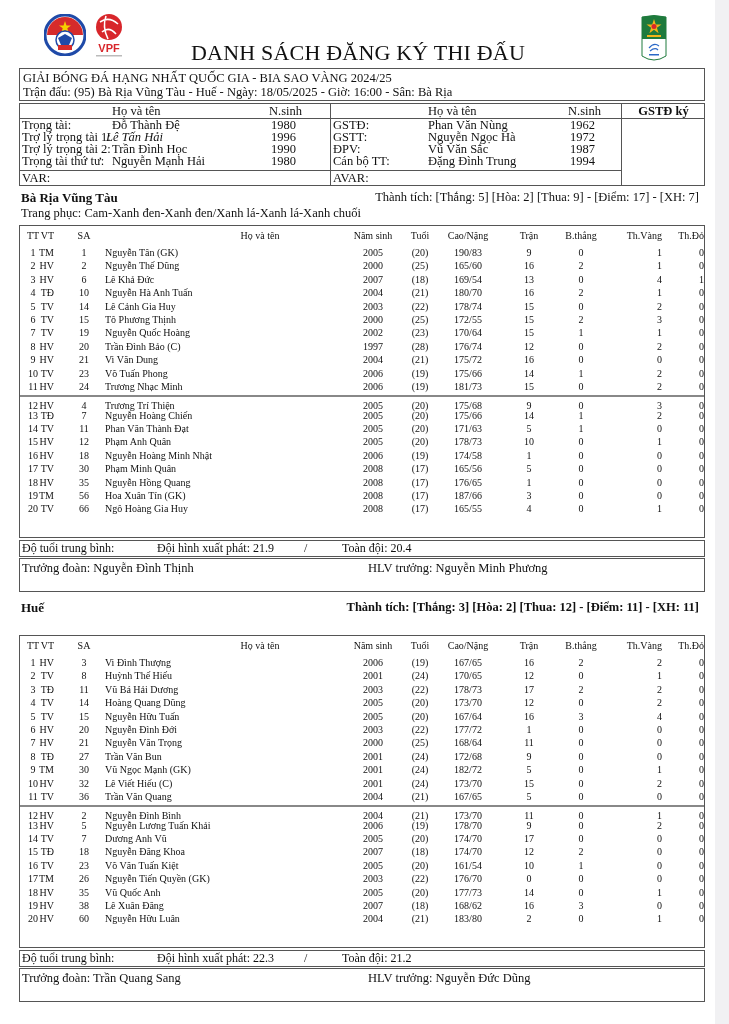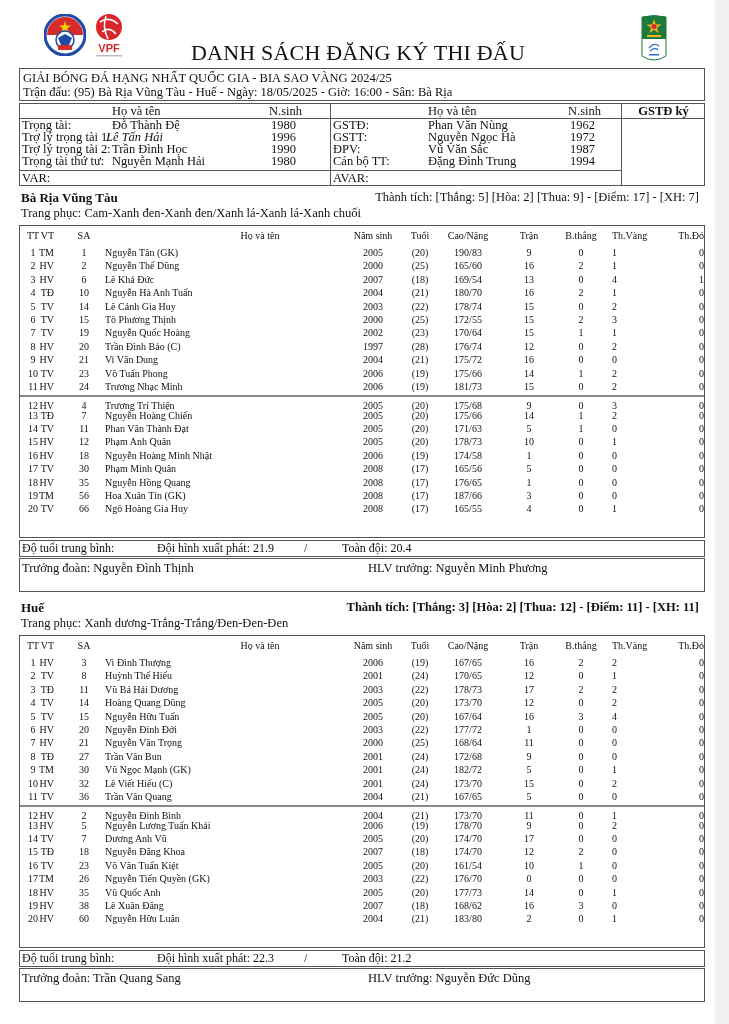--- a/index.html
+++ b/index.html
@@ -45,21 +45,21 @@
   .c-tt { left: 3px; width: 20px; text-align: center; }
   .c-vt { left: 6px; width: 28px; text-align: right; }
   .c-sa { left: 50px; width: 28px; text-align: center; }
   .c-name { left: 85px; }
   .c-name-h { left: 85px; width: 310px; text-align: center; }
   .c-ns { left: 326px; width: 54px; text-align: center; }
   .c-age { left: 383px; width: 34px; text-align: center; }
   .c-hw { left: 418px; width: 60px; text-align: center; }
   .c-tran { left: 492px; width: 34px; text-align: center; }
   .c-bt { left: 532px; width: 58px; text-align: center; }
-  .c-tv { left: 592px; width: 50px; text-align: left; }
+  .c-tv { left: 592px; width: 50px; text-align: right; }
   .c-td { left: 642px; width: 42px; text-align: right; }
   .avg-box { left: 19px; width: 686px; height: 17px; border: 1px solid #555; font-size: 12px; line-height: 15px; }
   .staff-box { left: 19px; width: 686px; height: 34px; border: 1px solid #555; font-size: 12.5px; line-height: 18px; }
 </style>
 </head>
 <body>
 
 <div class="page">
 
   <svg class="abs logo-vff" viewBox="0 0 42 42">
@@ -441,21 +441,20 @@
     <span class="cell" style="left:284px;">/</span>
     <span class="cell" style="left:322px;">Toàn đội: 20.4</span>
   </div>
   <div class="abs staff-box" style="top:558px;">
     <span class="cell" style="left:2px;">Trưởng đoàn: Nguyễn Đình Thịnh</span>
     <span class="cell" style="left:348px;">HLV trưởng: Nguyễn Minh Phương</span>
   </div>
 
   <div class="abs team-name" style="left:21px;top:600px;">Huế</div>
   <div class="abs team-stats" style="right:16px;top:600px;font-weight:bold;">Thành tích: [Thắng: 3] [Hòa: 2] [Thua: 12] - [Điểm: 11] - [XH: 11]</div>
-  <div class="abs kit" style="left:21px;top:616px;">Trang phục: Xanh dương-Trắng-Trắng/Đen-Đen-Đen</div>
 
   <div class="abs squad-box" id="squad-1" style="top:635px;height:313px;">
       <div class="sq-hdr">
         <span class="cell c-tt">TT</span>
         <span class="cell c-vt">VT</span>
         <span class="cell c-sa">SA</span>
         <span class="cell c-name-h">Họ và tên</span>
         <span class="cell c-ns">Năm sinh</span>
         <span class="cell c-age">Tuổi</span>
         <span class="cell c-hw">Cao/Nặng</span>

